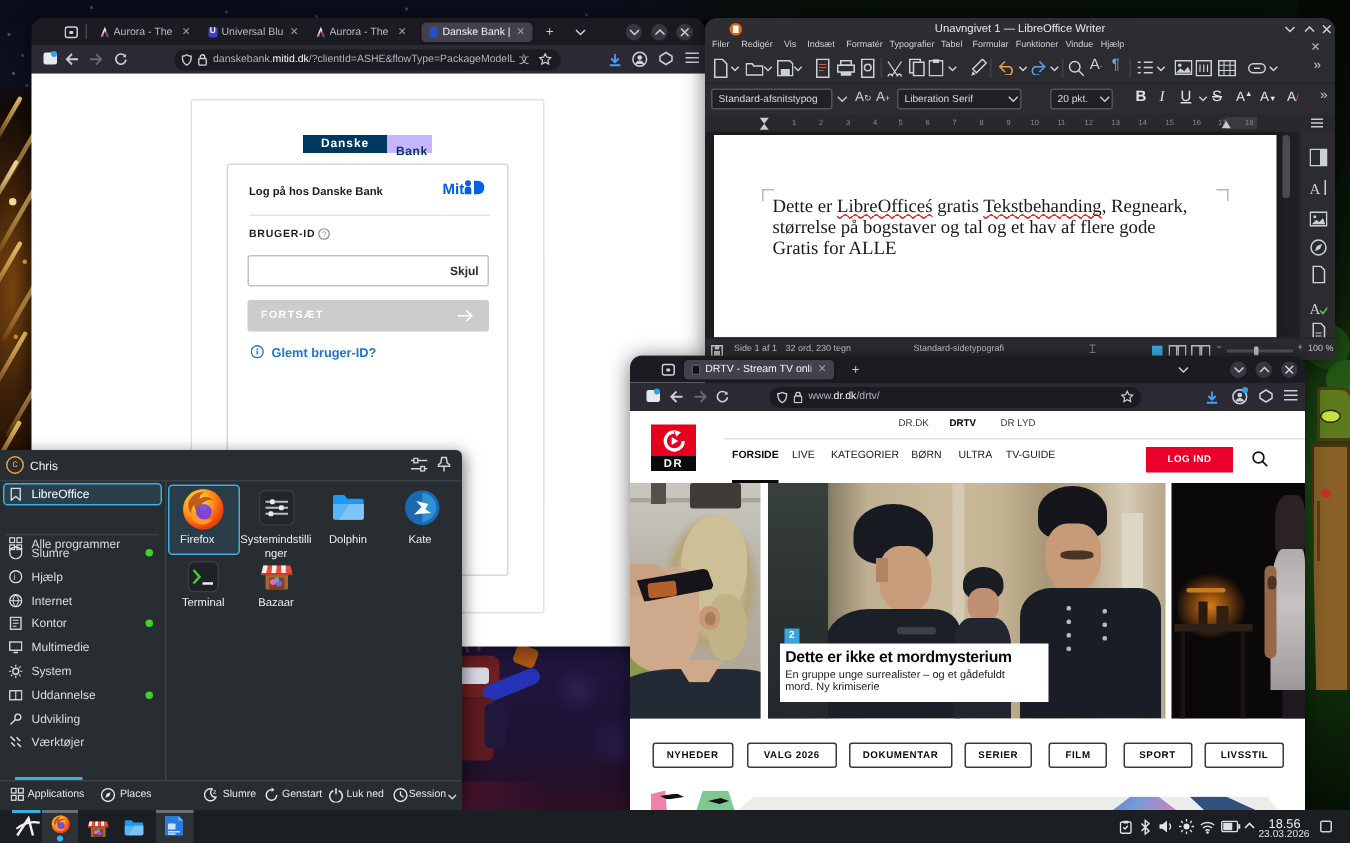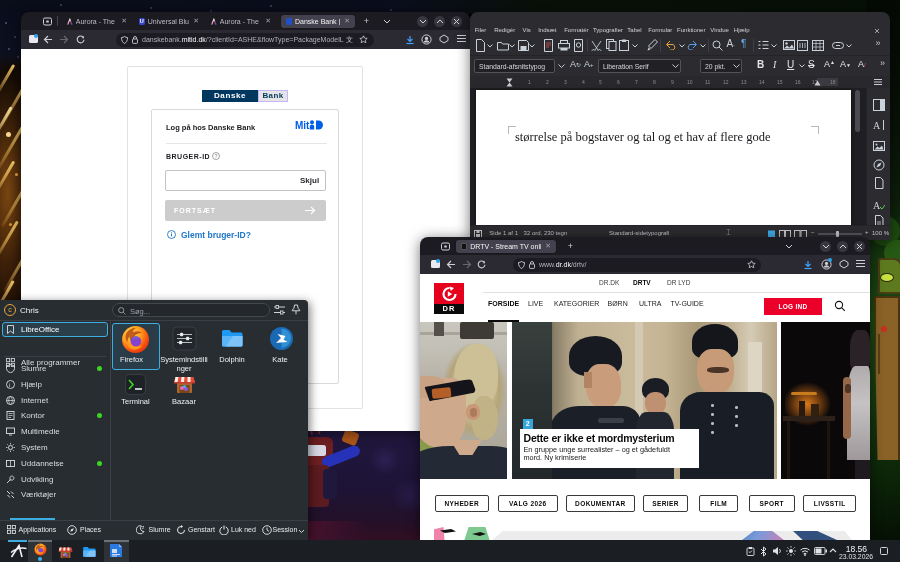--- a/index.html
+++ b/index.html
@@ -172,21 +172,21 @@
           <path d="M2.5 8.6c.6-1.6 1.7-2.3 3-2.3s2.4.7 3 2.3" fill="#cfced6"></path>
         </svg>
       <svg class="abs" style="left:418px;top:4px" width="10" height="10" viewBox="0 0 10 10">
           <path d="M5 1l4 2.5v3L5 9 1 6.5v-3z" fill="none" stroke="#cfced6" stroke-width="1"></path>
         </svg>
       <div class="abs" style="left:436px;top:5px;width:9px;height:1.2px;background:#cfced6;box-shadow:0 3px 0 #cfced6,0 6px 0 #cfced6;"></div>
     </div>
     <div id="danske-page" style="position:relative;width:449px;height:382px;background:#ffffff;overflow:hidden;">
       <div class="abs" style="left:106px;top:17px;width:236px;height:343px;background:#fff;border:1px solid #e2e2e2;border-radius:2px;"></div>
       <div class="abs" style="left:181px;top:41px;width:56px;height:12px;background:#00375e;color:#fff;font-size:8px;font-weight:bold;letter-spacing:.6px;text-align:center;line-height:12px;">Danske</div>
-      <div class="abs" style="left:237px;top:41px;width:30px;height:12px;background:#e5e5e5;border:1px solid #c4b5fd;color:#00375e;font-size:8px;font-weight:bold;letter-spacing:.4px;text-align:center;line-height:10px;">Bank</div>
+      <div class="abs" style="left:237px;top:41px;width:30px;height:12px;background:#e5e5e5;border:6px solid #c4b5fd;color:#00375e;font-size:8px;font-weight:bold;letter-spacing:.4px;text-align:center;line-height:10px;">Bank</div>
       <div class="abs" style="left:130px;top:60px;width:188px;height:275px;background:#fff;border:1px solid #d9d9d9;border-radius:2px;"></div>
       <div class="abs" style="left:145px;top:73.5px;font-size:7.5px;font-weight:bold;color:#1c1c22;">Log på hos Danske Bank</div>
       <div class="abs" style="left:274px;top:71px;font-size:10px;font-weight:bold;color:#0060e6;">Mit<svg width="14" height="10" viewBox="0 0 14 10" style="vertical-align:-1px">
             <circle cx="3" cy="2.2" r="2" fill="#0060e6"></circle>
             <path d="M0.8 9.5V6.6a2.2 2.2 0 0 1 4.4 0v2.9z" fill="#0060e6"></path>
             <path d="M7 0.5h2.5a4.5 4.5 0 0 1 0 9H7z" fill="#0060e6"></path>
           </svg></div>
       <div class="abs" style="left:144.5px;top:94px;width:161px;height:1px;background:#e5e5e5;"></div>
       <div class="abs" style="left:145px;top:104px;font-size:7px;font-weight:bold;letter-spacing:.5px;color:#1c1c22;">BRUGER-ID</div>
       <svg class="abs" style="left:190.5px;top:103px" width="8" height="8" viewBox="0 0 8 8">
@@ -203,20 +203,36 @@
       <svg class="abs" style="left:146px;top:181px" width="9" height="9" viewBox="0 0 9 9">
           <circle cx="4.5" cy="4.5" r="4" fill="none" stroke="#2076c8" stroke-width="0.9"></circle>
           <path d="M4.5 3.8v2.6M4.5 2.4v.9" stroke="#2076c8" stroke-width="1"></path>
         </svg>
       <div class="abs" style="left:160px;top:181px;font-size:8.5px;font-weight:bold;color:#2076c8;">Glemt bruger-ID?</div>
     </div>
   </div>
 
   <div id="win-writer" class="abs" style="left:470px;top:12px;width:420px;height:228px;border-radius:8px 8px 0 0;box-shadow:0 2px 14px rgba(0,0,0,.55);background:#2c2c30;overflow:hidden;">
 
+    <div class="abs" style="left:0;top:0;width:420px;height:13.5px;background:#2e2e32;border-radius:8px 8px 0 0;">
+      <svg class="abs" style="left:16px;top:2.5px" width="9" height="9" viewBox="0 0 9 9">
+          <circle cx="4.5" cy="4.5" r="4.2" fill="#d86613"></circle>
+          <rect x="2.6" y="2" width="3.8" height="5" rx="0.5" fill="#fff"></rect>
+        </svg>
+      <div style="width:420px;text-align:center;font-size:7.5px;color:#e8e8ea;line-height:14px;">Unavngivet 1 — LibreOffice Writer</div>
+      <svg class="abs" style="left:386px;top:4.5px" width="8" height="5" viewBox="0 0 8 5">
+          <path d="M1 1l3 3 3-3" stroke="#d3d2da" fill="none"></path>
+        </svg>
+      <svg class="abs" style="left:399px;top:4.5px" width="8" height="5" viewBox="0 0 8 5">
+          <path d="M1 4l3-3 3 3" stroke="#d3d2da" fill="none"></path>
+        </svg>
+      <svg class="abs" style="left:411px;top:3.5px" width="7" height="7" viewBox="0 0 7 7">
+          <path d="M1 1l5 5M6 1l-5 5" stroke="#d3d2da" fill="none"></path>
+        </svg>
+    </div>
 
     <div class="abs" style="left:0;top:13.5px;width:420px;height:10.5px;background:#2c2c30;font-size:6px;color:#d2d2d6;">
       <span class="abs" style="left:4.7px;top:1.5px;">Filer</span>
         <span class="abs" style="left:24.2px;top:1.5px;">Redigér</span>
         <span class="abs" style="left:52.6px;top:1.5px;">Vis</span>
         <span class="abs" style="left:68.2px;top:1.5px;">Indsæt</span>
         <span class="abs" style="left:94.2px;top:1.5px;">Formatér</span>
         <span class="abs" style="left:123px;top:1.5px;">Typografier</span>
         <span class="abs" style="left:157.3px;top:1.5px;">Tabel</span>
         <span class="abs" style="left:178.3px;top:1.5px;">Formular</span>
@@ -387,21 +403,23 @@
         <span class="rn" style="left:342px;">17</span>
         <span class="rn" style="left:360px;">18</span>
       <div class="abs" style="left:404px;top:3px;width:8px;height:1px;background:#c8ccd2;box-shadow:0 2.5px 0 #c8ccd2,0 5px 0 #c8ccd2;"></div>
     </div>
 
     <div class="abs" style="left:0;top:76px;width:396px;height:137px;background:#1f1f23;">
       <div class="abs" style="left:5.6px;top:2px;width:375.6px;height:135px;background:#fff;box-shadow:0 0 4px rgba(0,0,0,.5);"></div>
       <div class="abs" style="left:38px;top:38px;width:8px;height:8px;border-left:1px solid #b8b8b8;border-top:1px solid #b8b8b8;"></div>
       <div class="abs" style="left:341px;top:38px;width:8px;height:8px;border-right:1px solid #b8b8b8;border-top:1px solid #b8b8b8;"></div>
       <div class="abs" id="wtext" style="left:45px;top:42.8px;width:330px;font-family:'Liberation Serif',serif;font-size:12.5px;line-height:13.9px;color:#19191d;">
+        <div>Dette er <span class="sq">LibreOfficeś</span> gratis <span class="sq">Tekstbehanding</span>, Regneark,</div>
         <div>størrelse på bogstaver og tal og et hav af flere gode</div>
+        <div>Gratis for ALLE</div>
       </div>
       <div class="abs" style="left:385px;top:2px;width:5px;height:42px;background:#4a4a52;border-radius:2.5px;"></div>
     </div>
 
     <div class="abs" id="wsidebar" style="left:396px;top:76px;width:24px;height:137px;background:#2c2c30;border-left:1px solid #232327;">
       <svg class="sbi" style="top:11px" width="12" height="12" viewBox="0 0 12 12">
           <rect x=".5" y=".5" width="11" height="11" fill="none" stroke="#c9d2da"></rect>
           <rect x="7" y="1" width="4.5" height="10.5" fill="#c9d2da"></rect>
         </svg>
       <svg class="sbi" style="top:31px" width="12" height="12" viewBox="0 0 12 12">
@@ -631,27 +649,20 @@
       <div class="abs" style="left:72px;top:257px;width:360px;height:9px;background:#ececec;clip-path:polygon(3% 0,98% 0,100% 100%,0 100%);"></div>
       <div class="abs" style="left:322px;top:257px;width:42px;height:9px;background:linear-gradient(120deg,#5a88cc 0%,#7a9ad8 40%,#c882b8 100%);clip-path:polygon(28% 0,72% 0,100% 100%,0 100%);"></div>
       <div class="abs" style="left:373px;top:257px;width:44px;height:9px;background:#31507e;clip-path:polygon(0 0,55% 0,100% 100%,22% 100%);"></div>
     </div>
   </div>
 
   <div id="launcher" class="abs" style="left:0;top:300px;width:308px;height:240px;background:#282d32;box-shadow:2px 2px 10px rgba(0,0,0,.5);border-radius:0 4px 0 0;">
 
     <div class="abs" style="left:4px;top:4px;width:12px;height:12px;border-radius:50%;border:1.5px solid #e8a33d;color:#e8a33d;font-size:7px;text-align:center;line-height:9px;">c</div>
     <div class="abs" style="left:20px;top:6px;font-size:8px;color:#f0f1f3;">Chris</div>
-    <div class="abs" style="left:112px;top:3px;width:158px;height:14px;background:#24282c;border:1px solid #43484d;border-radius:7px;">
-      <svg class="abs" style="left:5px;top:3px" width="8" height="8" viewBox="0 0 8 8">
-          <circle cx="3.2" cy="3.2" r="2.6" fill="none" stroke="#9aa0a6" stroke-width="0.9"></circle>
-          <path d="M5.2 5.2l2.2 2.2" stroke="#9aa0a6" stroke-width="0.9"></path>
-        </svg>
-      <span class="abs" style="left:17px;top:2.5px;font-size:7.5px;color:#9aa0a6;">Søg...</span>
-    </div>
     <svg class="abs" style="left:274px;top:5px" width="11" height="10" viewBox="0 0 11 10">
         <path d="M0 2h11M0 7.5h11" stroke="#cfd4d8" stroke-width="1"></path>
         <rect x="2" y="0.5" width="2.5" height="3" fill="#282d32" stroke="#cfd4d8" stroke-width="0.9"></rect>
         <rect x="6.5" y="6" width="2.5" height="3" fill="#282d32" stroke="#cfd4d8" stroke-width="0.9"></rect>
       </svg>
     <svg class="abs" style="left:291px;top:4px" width="10" height="11" viewBox="0 0 10 11">
         <path d="M3.5 1h3l.6 3.6 1.6 1.2v1H1.3v-1l1.6-1.2zM5 7v3.4" stroke="#cfd4d8" stroke-width="1" fill="none"></path>
       </svg>
     <div class="abs" style="left:0;top:19.5px;width:308px;height:1px;background:#3a4045;"></div>
     <div class="abs" style="left:110px;top:19.5px;width:1px;height:200px;background:#3a4045;"></div>

